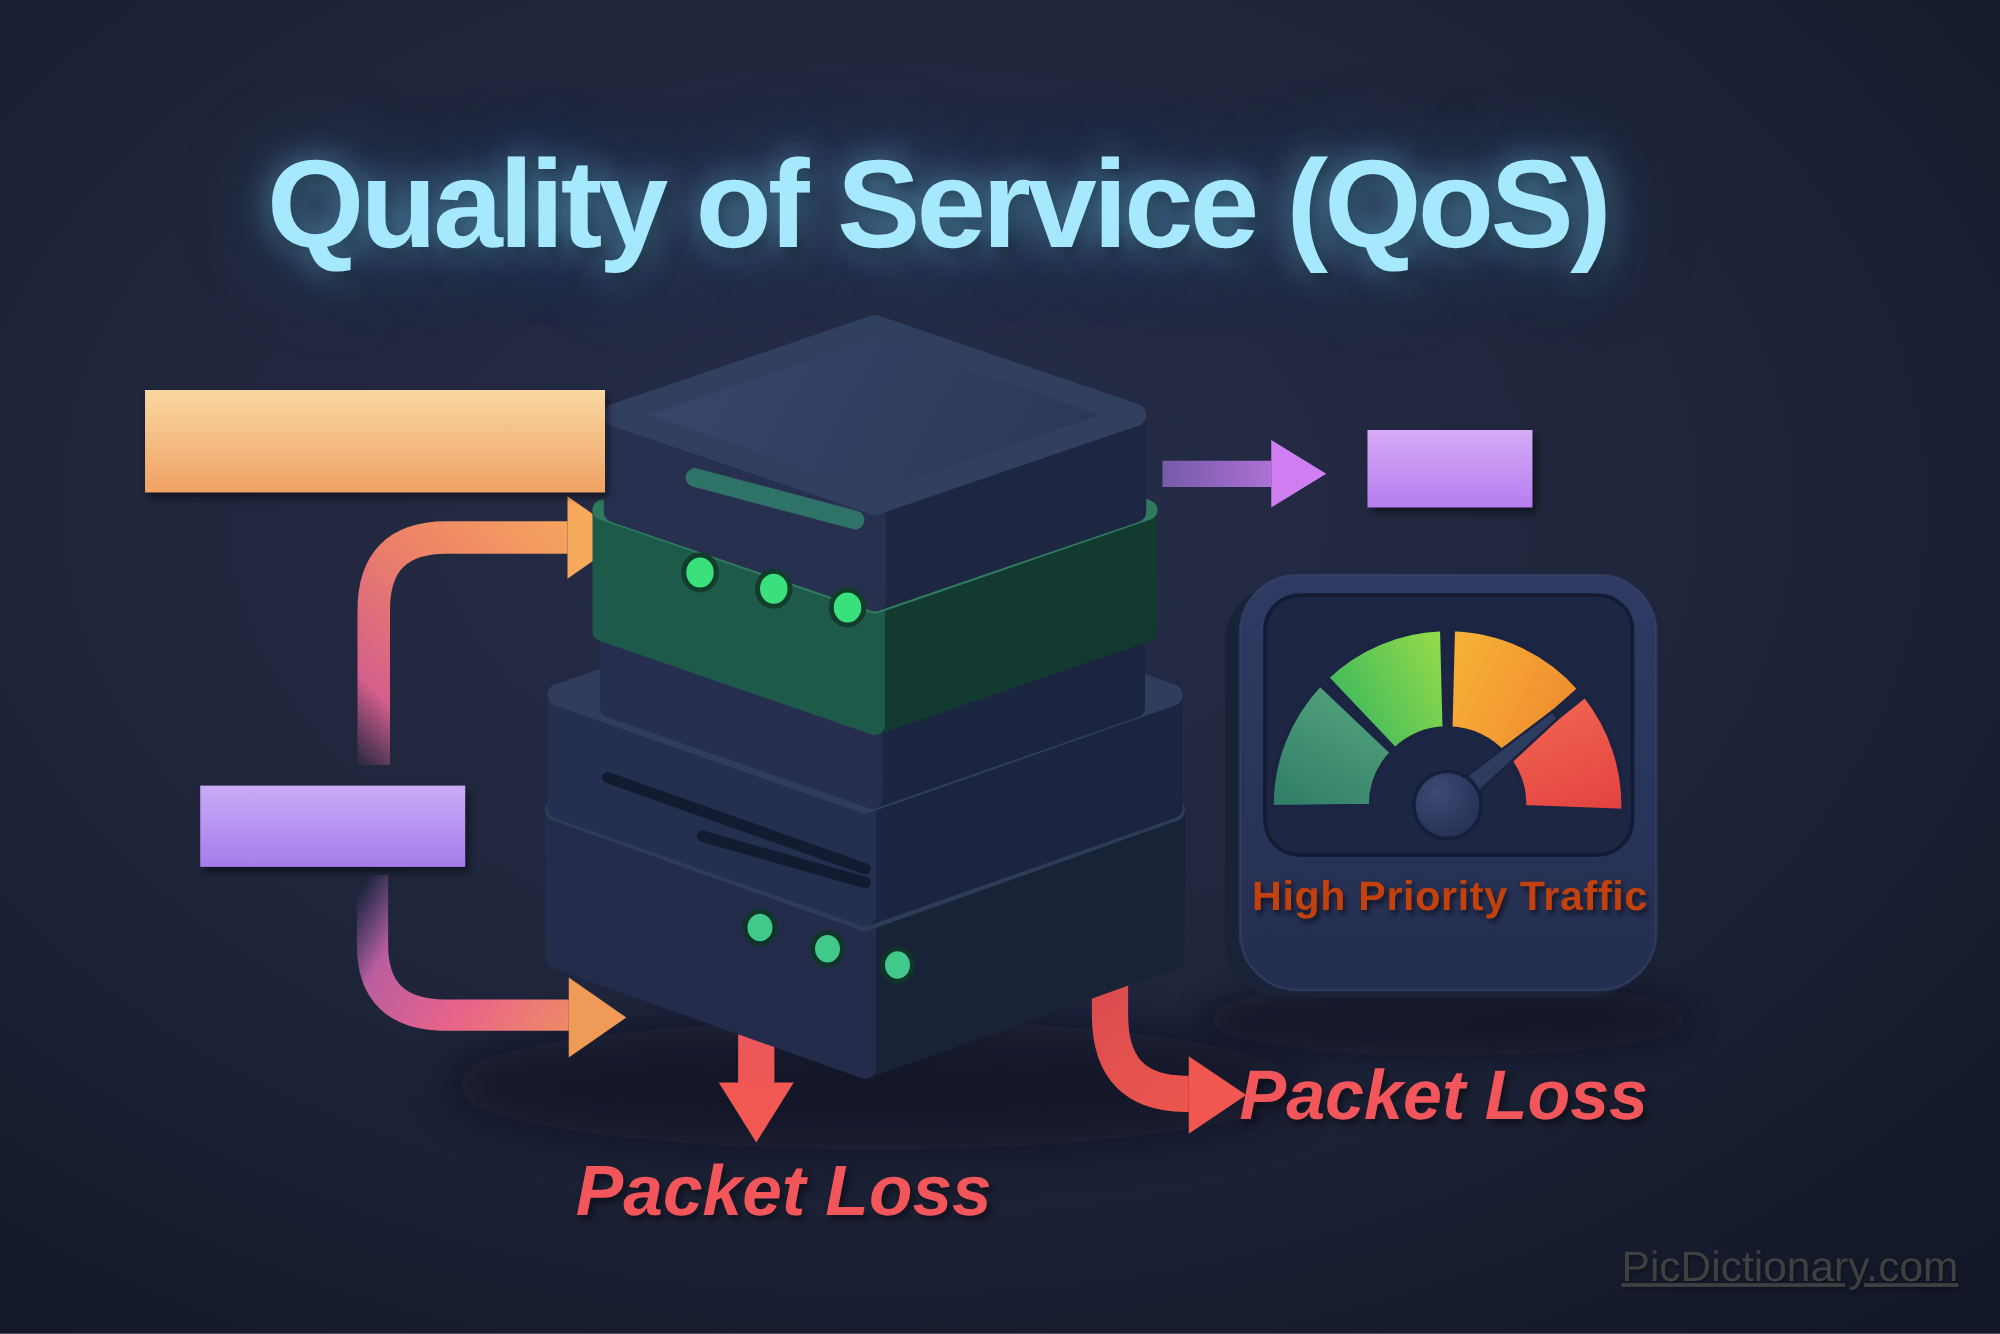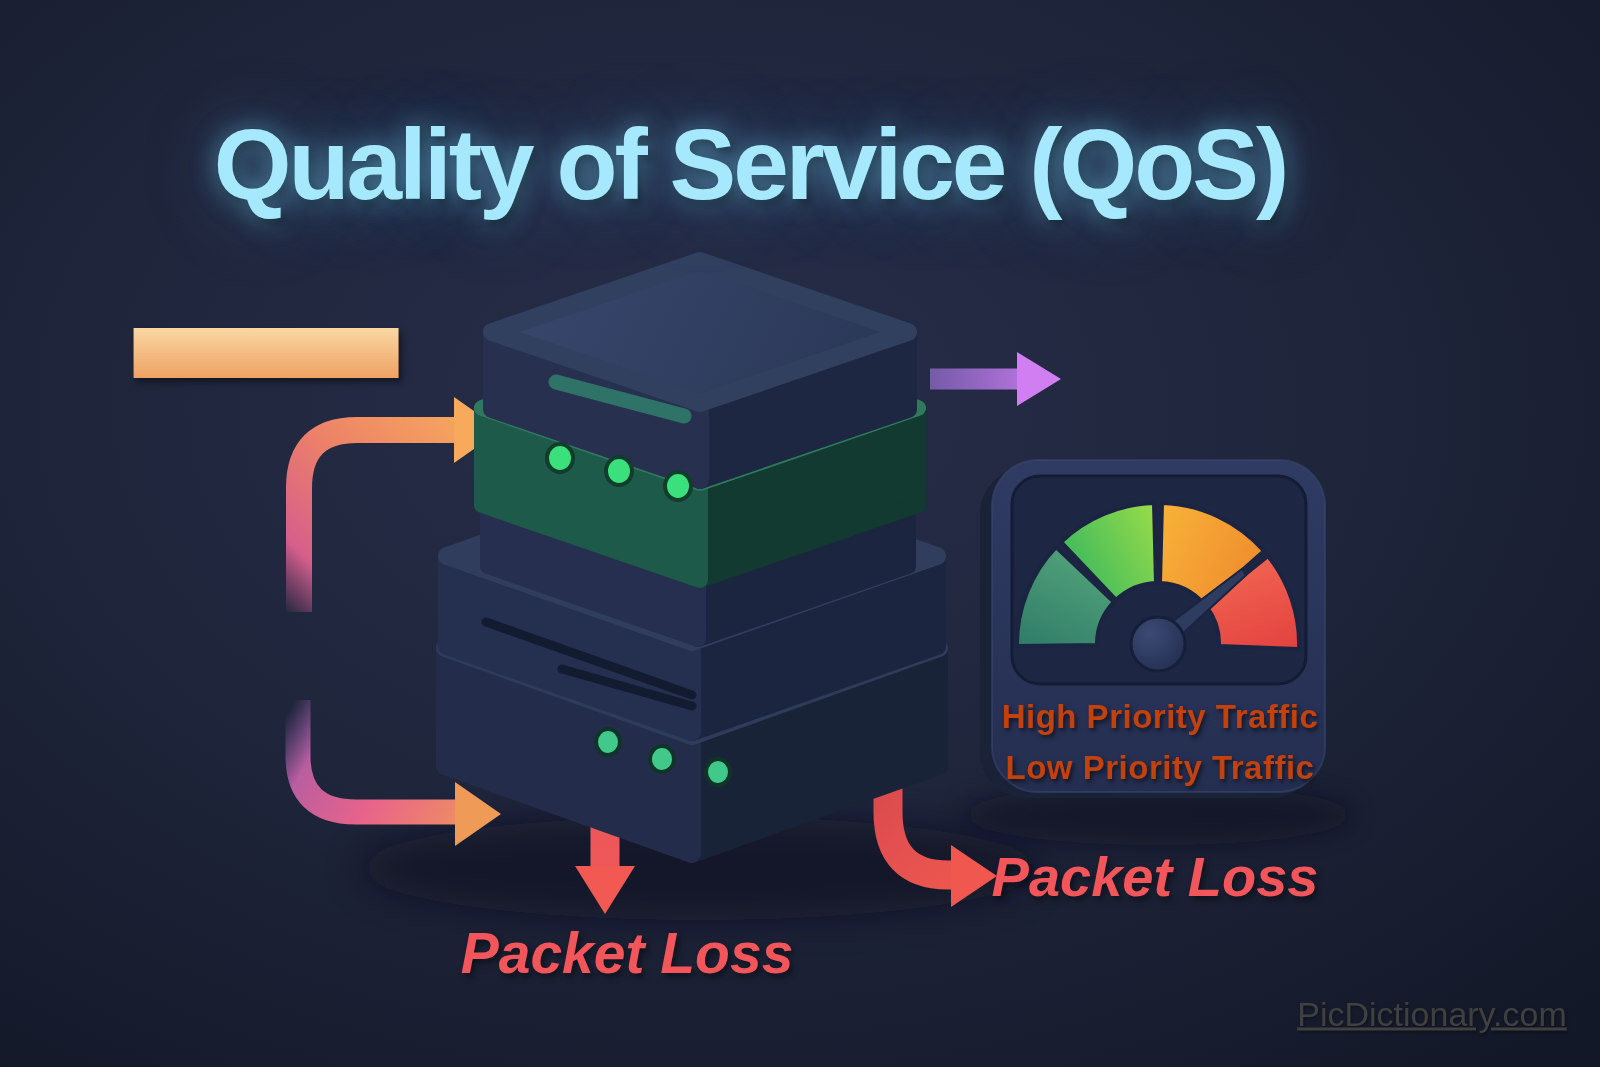--- a/index.html
+++ b/index.html
@@ -10,21 +10,21 @@
   }
   .scene{position:absolute;inset:0;}
   svg{position:absolute;left:0;top:0;}
   .lbl{position:absolute;transform:translate(-50%,-50%);white-space:nowrap;font-weight:700;}
   .title{
     left:750px;top:164px;font-size:100px;letter-spacing:-3px;color:#a6e8fd;
     text-shadow:0 0 26px rgba(125,216,255,.55),0 0 75px rgba(90,190,255,.35),4px 5px 10px rgba(0,0,0,.65);
   }
   .grad-text{-webkit-background-clip:text;background-clip:text;color:transparent;
     filter:drop-shadow(3px 4px 3px rgba(0,0,0,.45));}
-  .bandwidth{left:266px;top:353px;font-size:44px;background:linear-gradient(180deg,#f9d7a2,#efa263);padding-left:40px;}
+  .bandwidth{left:300px;top:353px;font-size:72px;background:linear-gradient(180deg,#f9d7a2,#efa263);}
   .latency{left:266px;top:661px;font-size:56px;background:linear-gradient(180deg,#c9abf6,#a57cea);}
   .jitter{left:1160px;top:375px;font-size:54px;background:linear-gradient(180deg,#d5abf6,#b77df0);}
   .ploss{color:#f2555a;text-shadow:3px 4px 6px rgba(0,0,0,.45);font-style:italic;}
   .ploss-bottom{left:627px;top:953px;font-size:57px;}
   .ploss-right{left:1155px;top:876px;font-size:56px;}
   .gauge-text{color:#c2410c;font-size:33px;font-weight:700;letter-spacing:.5px;
     text-shadow:2px 3px 4px rgba(0,0,0,.55);}
   .gt1{left:1160px;top:717px;}
   .gt2{left:1160px;top:768px;}
   .watermark{left:1432px;top:1014px;font-size:34px;font-weight:500;color:#404040;
@@ -183,18 +183,19 @@
       <path d="M 1162,503 A 141 141 0 0 1 1264,551 L 1204,604 A 61 61 0 0 0 1160,583 Z" fill="url(#gOrange)"></path>
       <path d="M 1268,556 A 141 141 0 0 1 1299,649 L 1219,646 A 61 61 0 0 0 1206,606 Z" fill="url(#gRed)"></path>
     </g>
     <polygon points="1152,637 1164,651 1246,575 1242,569" fill="#2e3c60" stroke="#1a2340" stroke-width="2"></polygon>
     <circle cx="1158" cy="644" r="27" fill="url(#rgHub)" stroke="#161f3a" stroke-width="3"></circle>
   </g>
 </svg>
 
   <div class="lbl title">Quality of Service (QoS)</div>
   <div class="lbl bandwidth grad-text">Bandwidth</div>
+  <div class="lbl latency grad-text">Latency</div>
+  <div class="lbl jitter grad-text">Jitter</div>
   <div class="lbl ploss ploss-bottom">Packet Loss</div>
   <div class="lbl ploss ploss-right">Packet Loss</div>
   <div class="lbl gauge-text gt1">High Priority Traffic</div>
-  <div class="lbl gauge-text gt2">Low Priority Traffic</div>
   <div class="lbl watermark">PicDictionary.com</div>
 </div>
 
 </body></html>

